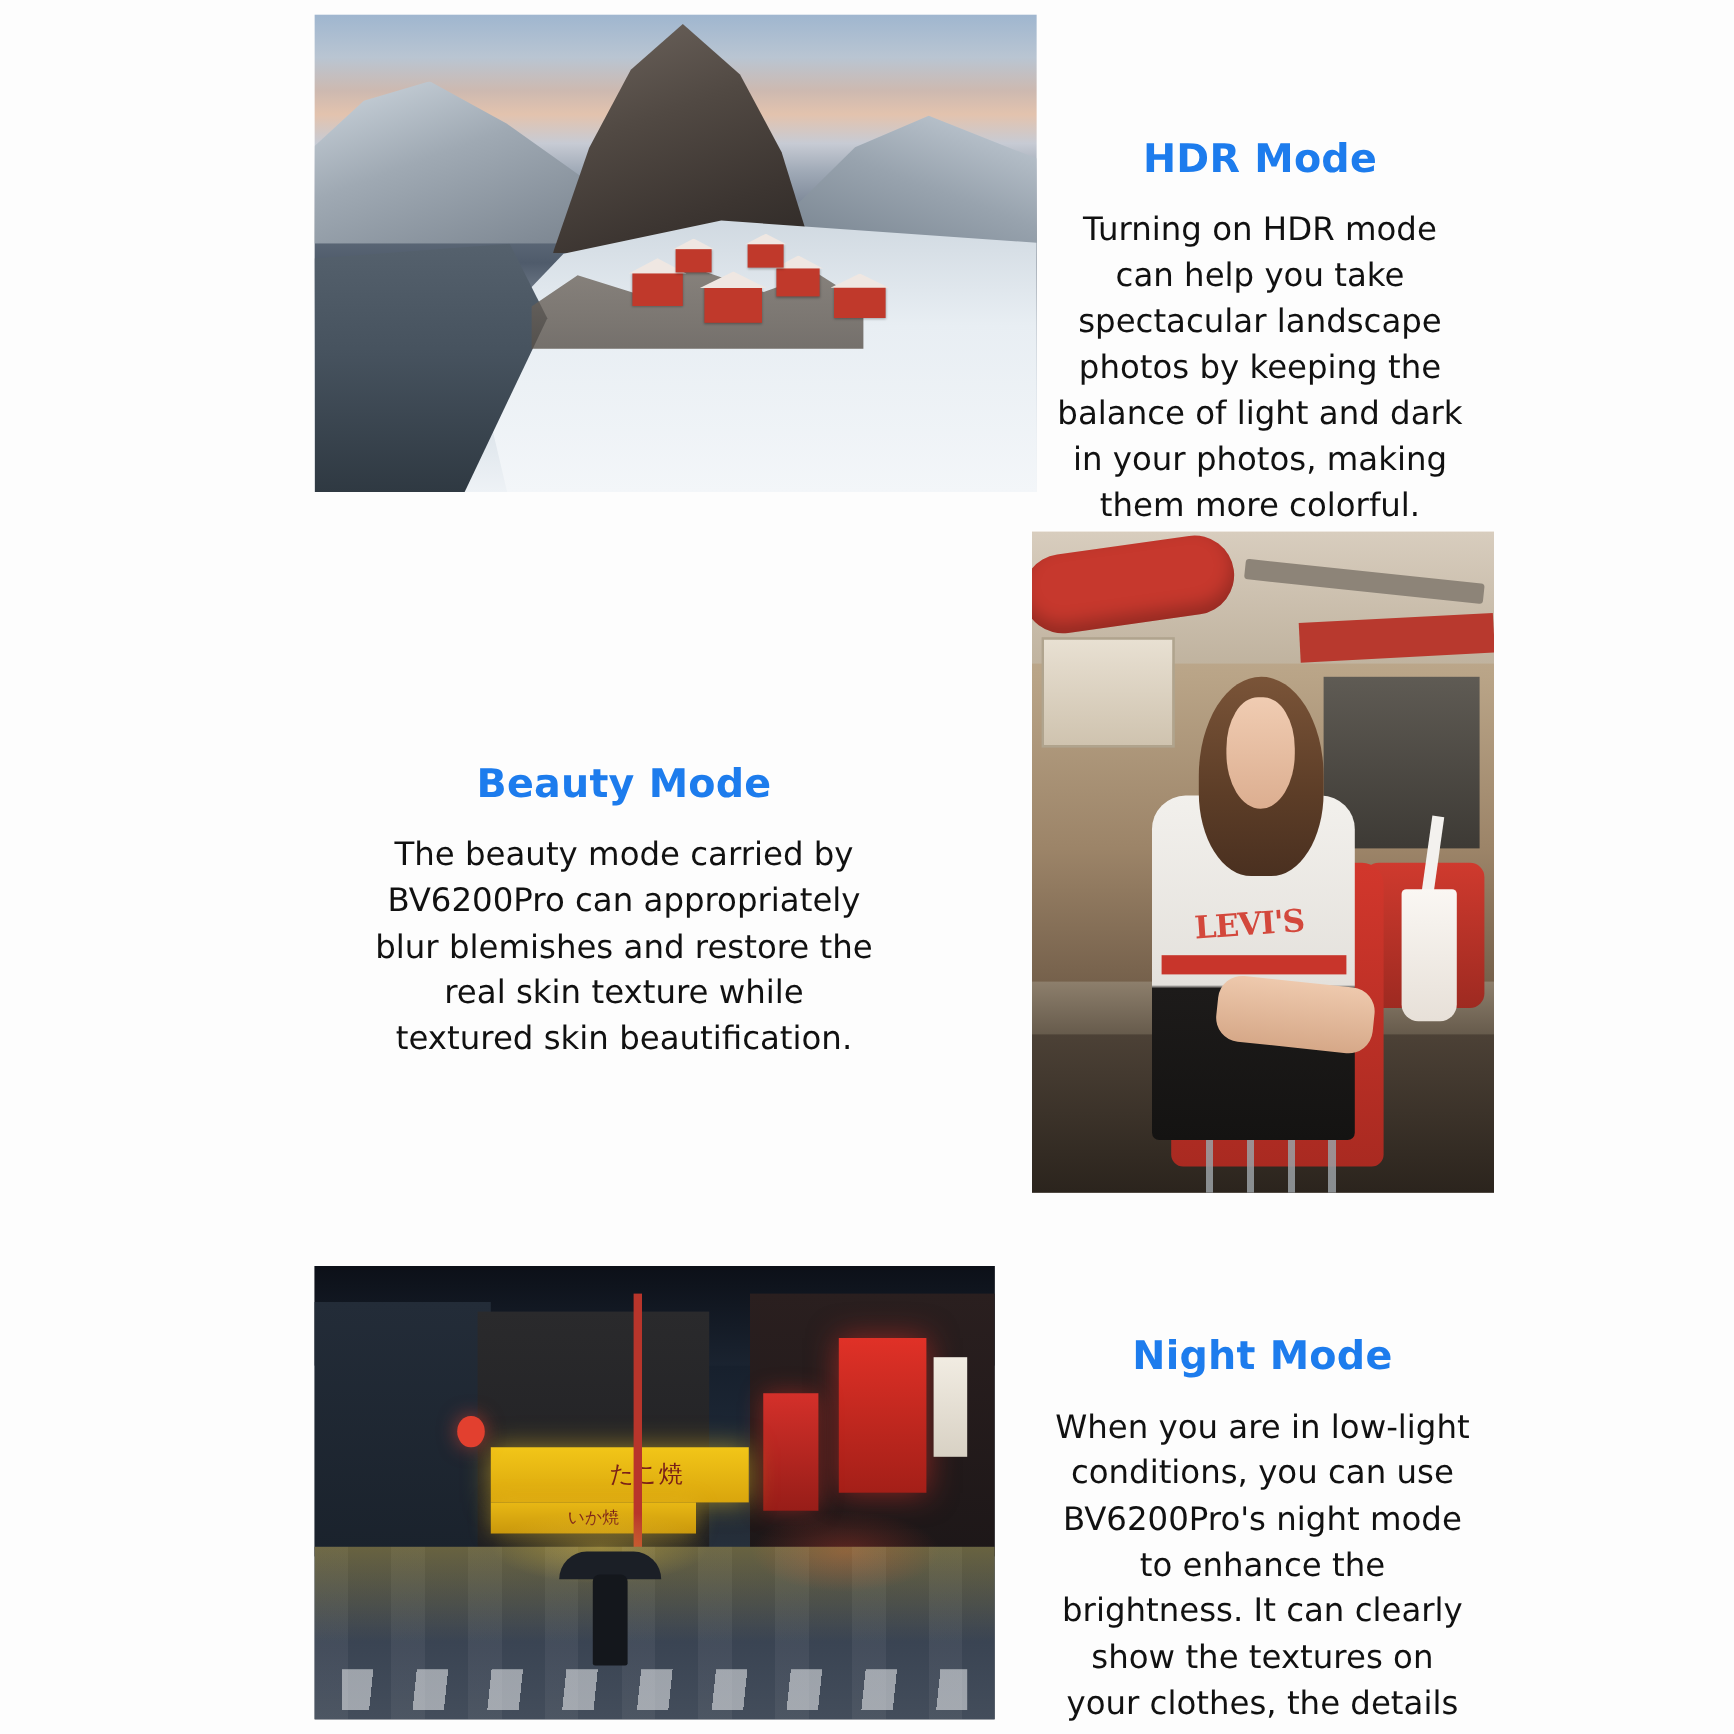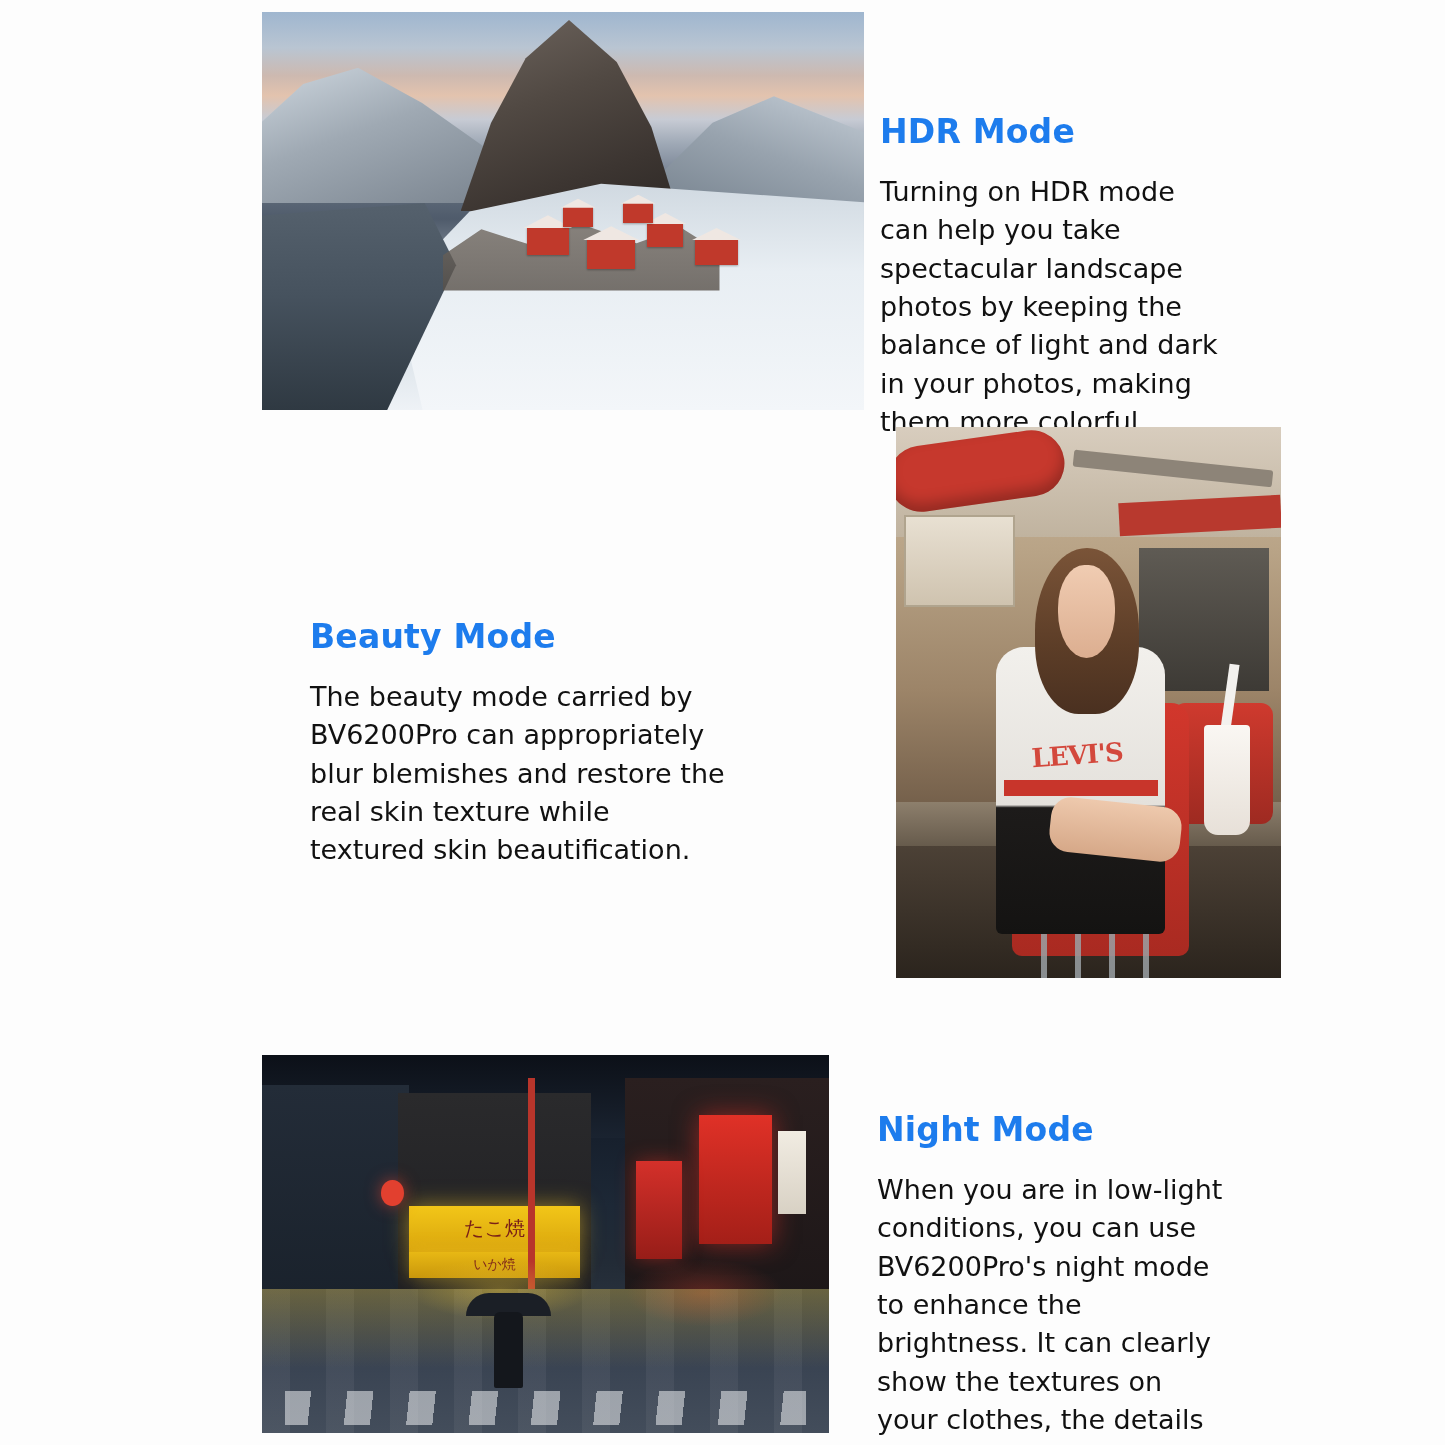--- a/index.html
+++ b/index.html
@@ -12,44 +12,44 @@
     background: #fdfdfd;
     font-family: "DejaVu Sans", sans-serif;
     overflow: hidden;
     position: relative;
   }
 
   .page {
     position: relative;
     width: 1445px;
     height: 1445px;
+    text-align: center;
   }
 
   .section {
     position: absolute;
     display: flex;
   }
 
   
   #sec-hdr {
     top: 12px;
     left: 262px;
     width: 1150px;
     align-items: flex-start;
   }
   #sec-hdr .photo-wrap { width: 602px; height: 398px; }
   #sec-hdr .text-block { width: 340px; margin-left: 16px; padding-top: 100px; }
 
   
   #sec-beauty {
-    top: 427px;
+    top: 443px;
     left: 262px;
     width: 1150px;
     align-items: flex-start;
-    gap: 36px;
   }
   #sec-beauty .text-block { width: 420px; padding-top: 190px; padding-left: 48px; }
   #sec-beauty .photo-wrap { width: 385px; height: 551px; margin-left: 130px; }
 
   
   #sec-night {
     top: 1055px;
     left: 262px;
     width: 1150px;
     align-items: flex-start;
@@ -388,21 +388,21 @@
   <div class="section" id="sec-night">
     <div class="photo-wrap">
       <div class="ph-night">
         <div class="sky"></div>
         <div class="bldg-left"></div>
         <div class="bldg-center"></div>
         <div class="bldg-right"></div>
         <div class="red-sign"></div>
         <div class="red-sign2"></div>
         <div class="white-banner"></div>
-        <div class="yellow-sign" style="color:#7a2018;font-size:20px;display:flex;align-items:center;justify-content:center;">たこ焼</div>
+        <div class="yellow-sign" style="color:#7a2018;font-size:20px;display:flex;align-items:center;justify-content:center;padding-left:44px;">たこ焼</div>
         <div class="yellow-sign2" style="color:#7a2018;font-size:14px;display:flex;align-items:center;justify-content:center;">いか焼</div>
         <div class="lantern"></div>
         <div class="pole"></div>
         <div class="road"></div>
         <div class="glow-y"></div>
         <div class="glow-r"></div>
         <div class="reflect"></div>
         <div class="crosswalk"></div>
         <div class="umbrella"></div>
         <div class="person"></div>

